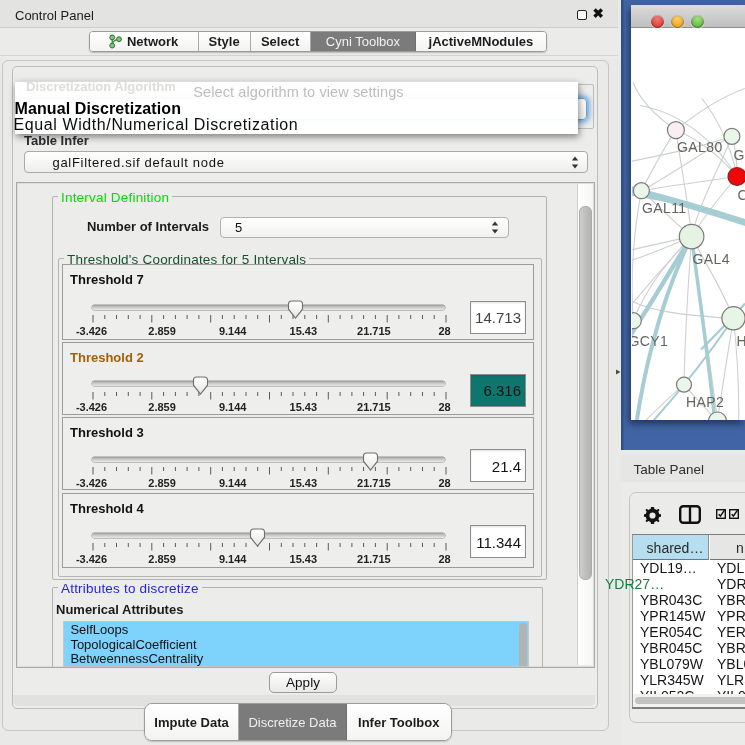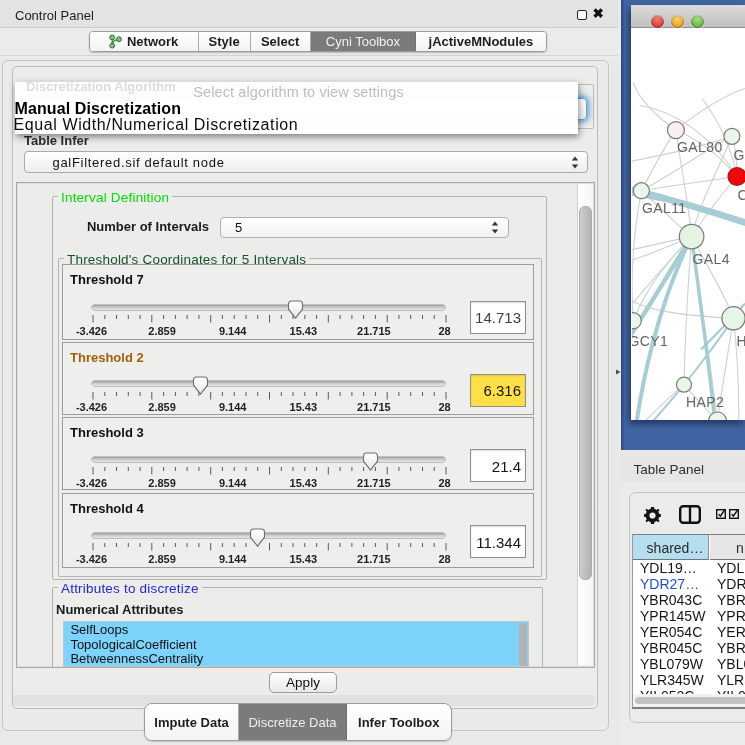--- a/index.html
+++ b/index.html
@@ -176,21 +176,21 @@
         </defs>
         <path d="M 4.5 1 L 12.5 1 Q 15.5 1 15.5 4 L 15.5 9.2 L 8.5 18.2 L 1.5 9.2 L 1.5 4 Q 1.5 1 4.5 1 Z" fill="url(#tg)" stroke="#6f6f6f" stroke-width="1.1"></path>
       </svg>
     </div>
 <div style="position:absolute;top:58.5px;left:-6.5px;width:70px;text-align:center;font-size:11px;font-weight:700;color:#222">-3.426</div>
     <div style="position:absolute;top:58.5px;left:64.1px;width:70px;text-align:center;font-size:11px;font-weight:700;color:#222">2.859</div>
     <div style="position:absolute;top:58.5px;left:134.7px;width:70px;text-align:center;font-size:11px;font-weight:700;color:#222">9.144</div>
     <div style="position:absolute;top:58.5px;left:205.3px;width:70px;text-align:center;font-size:11px;font-weight:700;color:#222">15.43</div>
     <div style="position:absolute;top:58.5px;left:275.9px;width:70px;text-align:center;font-size:11px;font-weight:700;color:#222">21.715</div>
     <div style="position:absolute;top:58.5px;left:346.5px;width:70px;text-align:center;font-size:11px;font-weight:700;color:#222">28</div>
-<div style="position:absolute;left:407px;top:31.0px;width:54px;height:31px;background:#fde047;border:1px solid #8d8d8d;box-shadow:inset 0 1px 2px rgba(0,0,0,0.12)">
+<div style="position:absolute;left:407px;top:31.0px;width:54px;height:31px;background:#0f766e;border:1px solid #8d8d8d;box-shadow:inset 0 1px 2px rgba(0,0,0,0.12)">
 <div style="position:absolute;right:4px;top:50%;transform:translateY(-50%);font-size:15px;color:#141414">6.316</div>
     </div>
 </div>
 <div style="position:absolute;left:62px;top:417.0px;width:470px;height:71px;border:1px solid #9c9c9c;background:#eeeeed">
 <div style="position:absolute;left:7px;top:7px;font-size:13px;font-weight:700;color:#111">Threshold 3</div>
 <div style="position:absolute;left:28.5px;top:38.5px;width:353px;height:5px;border-radius:3px;background:linear-gradient(#9e9e9e,#c9c9c8 45%,#e8e8e7);box-shadow:0 0 0 0.5px #8f8f8f"></div>
 <div style="position:absolute;left:28.5px;top:49.0px;width:353px;height:9px">
       <svg width="355" height="9" viewBox="-0.5 0 354 9" style="position:absolute;left:0;top:0;overflow:visible">
         <line x1="0.0" y1="0" x2="0.0" y2="7.5" stroke="#5a5a5a" stroke-width="1"></line>
         <line x1="11.8" y1="0" x2="11.8" y2="4" stroke="#5a5a5a" stroke-width="1"></line>
@@ -414,21 +414,21 @@
     <path d="M2.7 5.2 L4.4 7.1 L8.5 1.1" fill="none" stroke="#111" stroke-width="1.5"></path>
   </svg>
 
 <div class="abs" style="left:632px;top:533.5px;width:113px;height:174.5px;border-top:1.5px solid #7e7e7e;border-left:1px solid #9a9a9a;background:#fff;overflow:hidden"></div>
 <div class="abs" style="left:633px;top:535px;width:75px;height:23.5px;background:#b5dff0;border-right:1.5px solid #8e8e8e;border-bottom:1.5px solid #747474"></div>
 <div class="abs" style="left:709.5px;top:535px;width:36px;height:23.5px;background:#e6e6e5;border-bottom:1.5px solid #747474"></div>
 <div class="abs" style="left:640px;top:539.5px;width:70px;text-align:center;font-size:14px;color:#2a2a2a">shared…</div>
 <div class="abs" style="left:736px;top:539.5px;font-size:14px;color:#2a2a2a">n…</div>
 <div style="position:absolute;left:640px;top:560.0px;font-size:14px;color:#161616">YDL19…</div>
 <div style="position:absolute;left:717px;top:560.0px;font-size:14px;color:#161616">YDL19</div>
-<div style="position:absolute;left:640px;top:576.0px;font-size:14px;color:#1d4ed8">YDR27…</div>
+<div style="position:absolute;left:605px;top:576.0px;font-size:14px;color:#15803d">YDR27…</div>
 <div style="position:absolute;left:717px;top:576.0px;font-size:14px;color:#161616">YDR27</div>
 <div style="position:absolute;left:640px;top:591.9px;font-size:14px;color:#161616">YBR043C</div>
 <div style="position:absolute;left:717px;top:591.9px;font-size:14px;color:#161616">YBR04</div>
 <div style="position:absolute;left:640px;top:607.9px;font-size:14px;color:#161616">YPR145W</div>
 <div style="position:absolute;left:717px;top:607.9px;font-size:14px;color:#161616">YPR14</div>
 <div style="position:absolute;left:640px;top:623.8px;font-size:14px;color:#161616">YER054C</div>
 <div style="position:absolute;left:717px;top:623.8px;font-size:14px;color:#161616">YER05</div>
 <div style="position:absolute;left:640px;top:639.8px;font-size:14px;color:#161616">YBR045C</div>
 <div style="position:absolute;left:717px;top:639.8px;font-size:14px;color:#161616">YBR04</div>
 <div style="position:absolute;left:640px;top:655.7px;font-size:14px;color:#161616">YBL079W</div>

